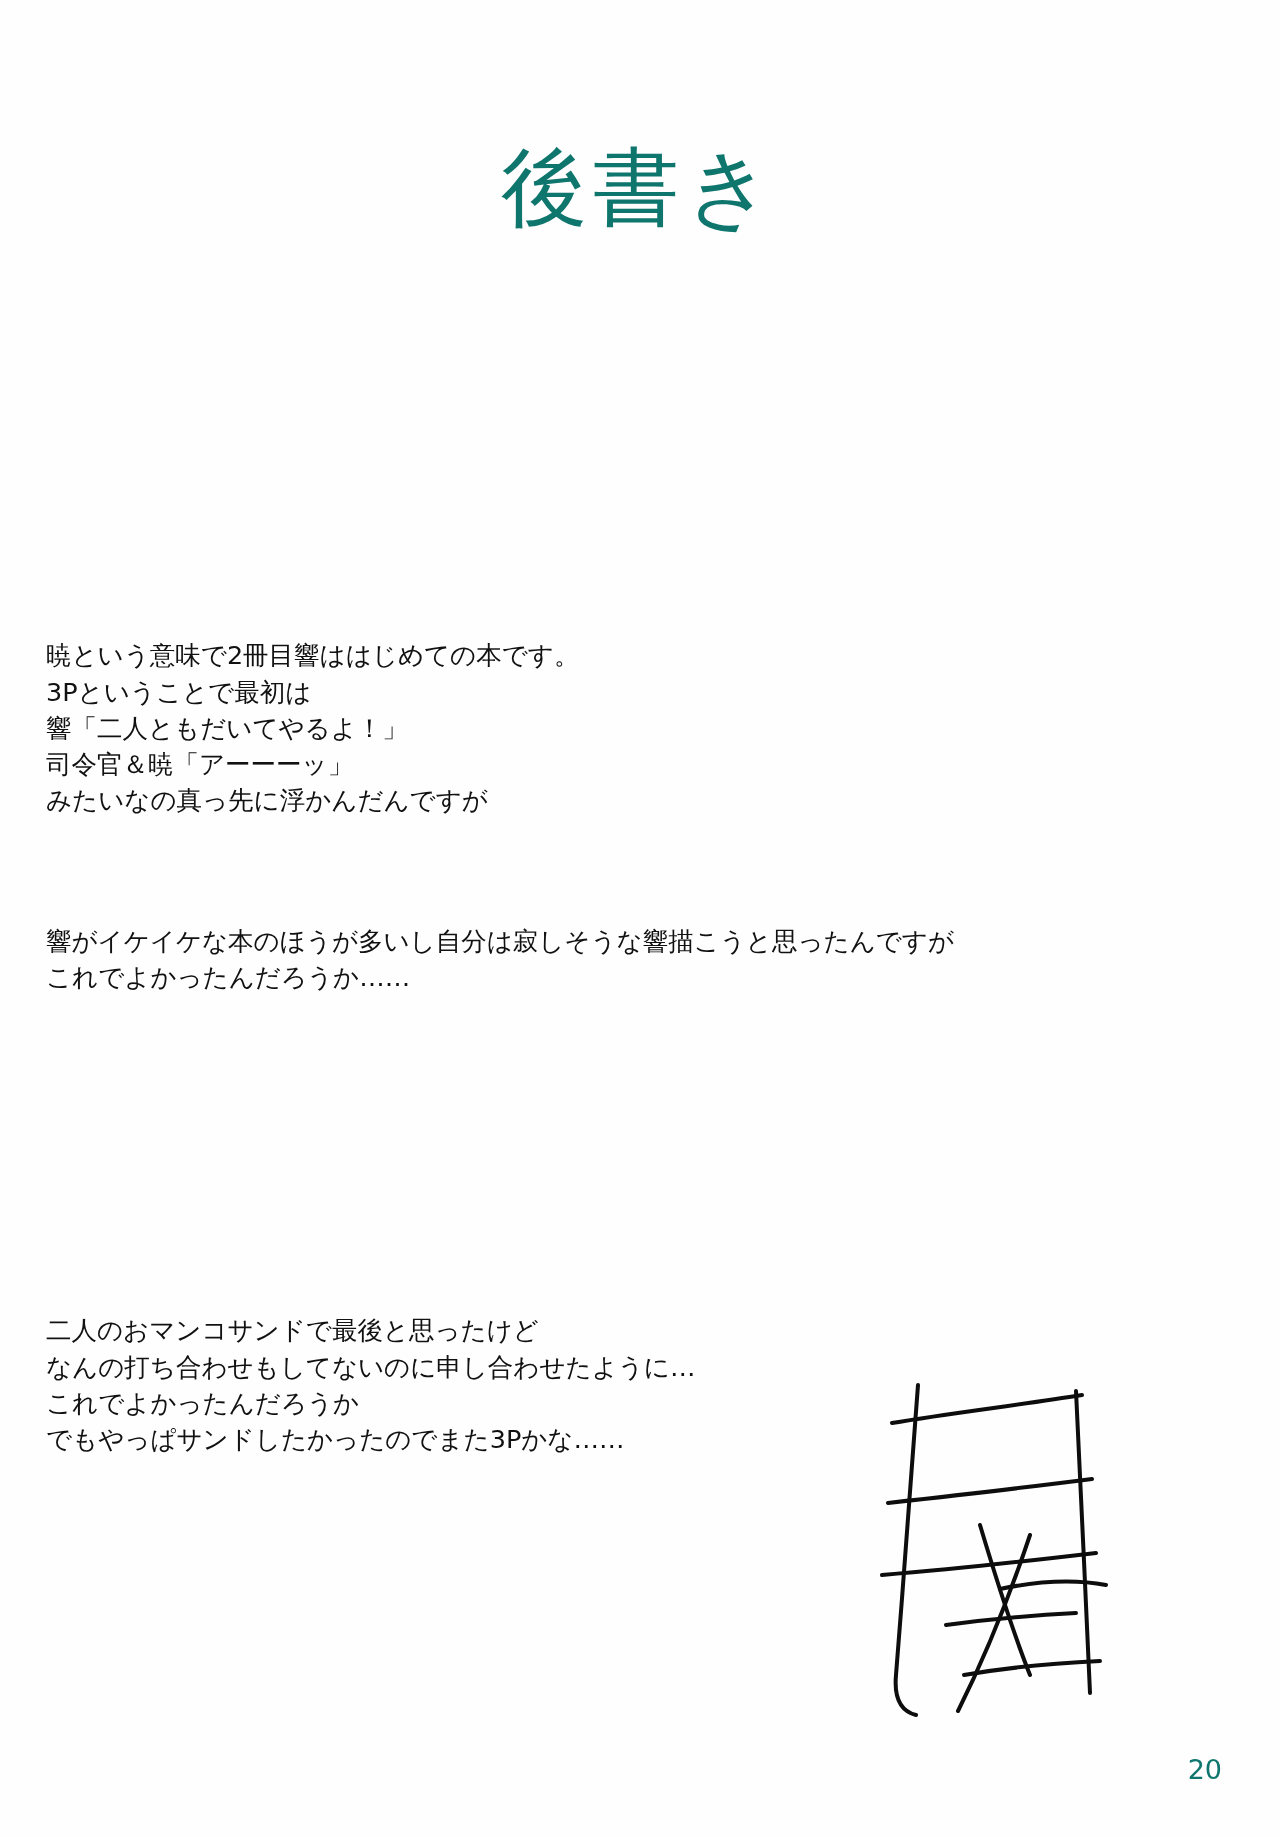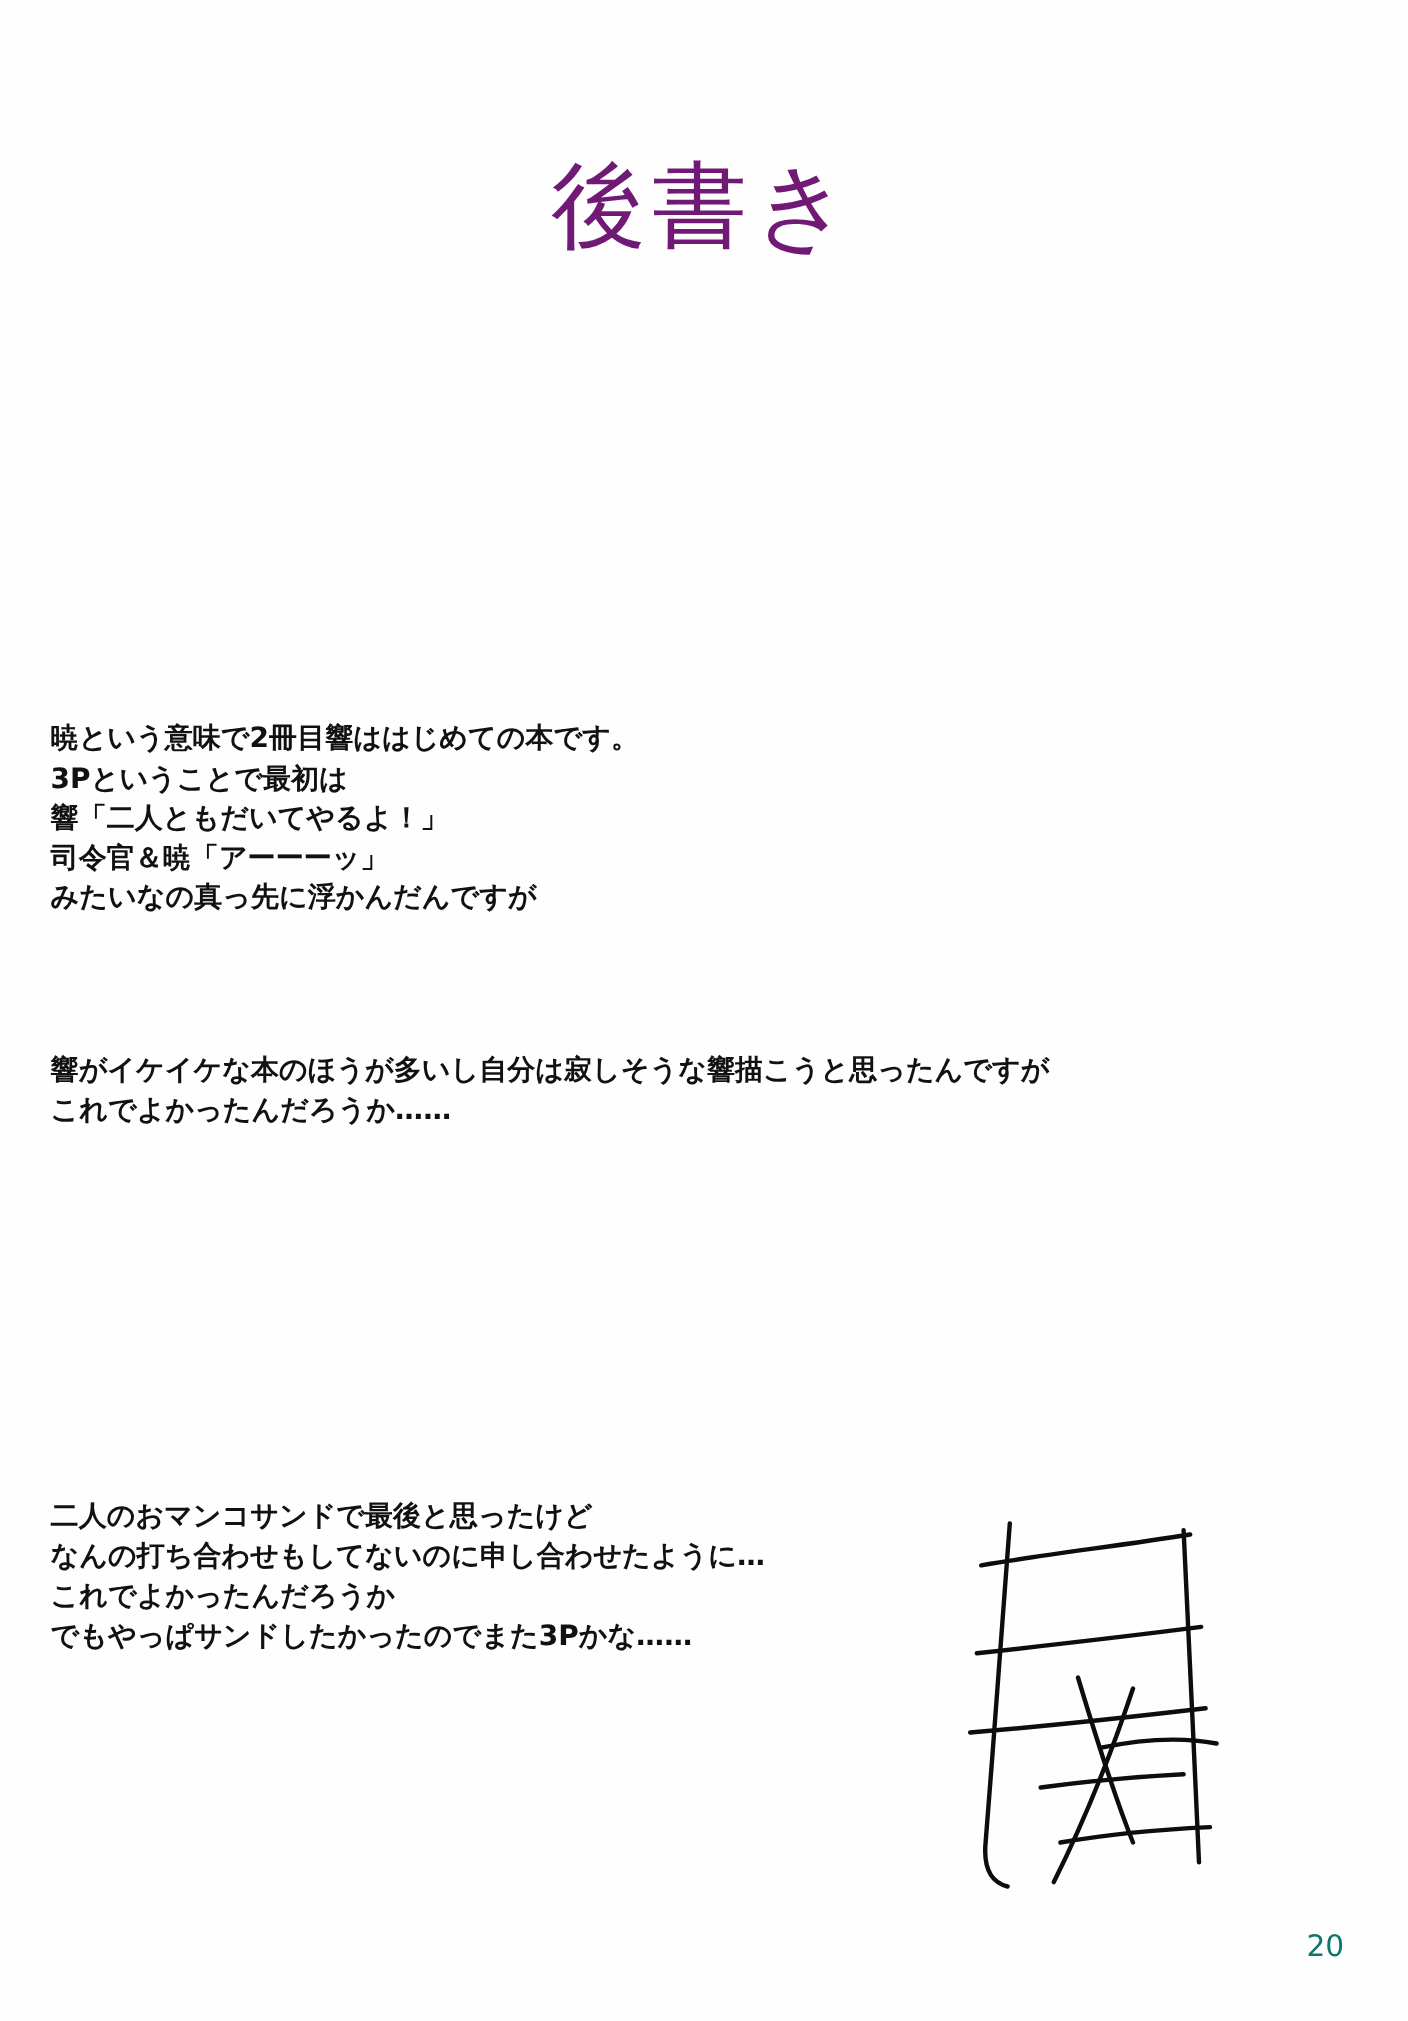--- a/index.html
+++ b/index.html
@@ -23,38 +23,37 @@
   .title {
     position: absolute;
     left: 0;
     right: 0;
     top: 140px;
     text-align: center;
     font-size: 86px;
     line-height: 1.1;
     letter-spacing: 6px;
     font-weight: 400;
-    color: #701a75;
+    color: #0f766e;
     font-family: "DejaVu Serif", "Liberation Serif", serif;
   }
   .body-text {
     position: absolute;
     left: 46px;
     top: 565px;
     width: 1180px;
     font-size: 25.5px;
     line-height: 1.42;
     color: #111111;
     font-family: "DejaVu Sans", "Liberation Sans", sans-serif;
     white-space: pre-wrap;
   }
   .para {
-    margin: 16px 0 32px 0;
+    margin: 0 0 32px 0;
     white-space: pre-wrap;
-    font-weight: bold;
   }
   .para.last {
     margin-bottom: 0;
   }
   .gap-large {
     height: 34px;
   }
   .signature {
     position: absolute;
     left: 860px;

